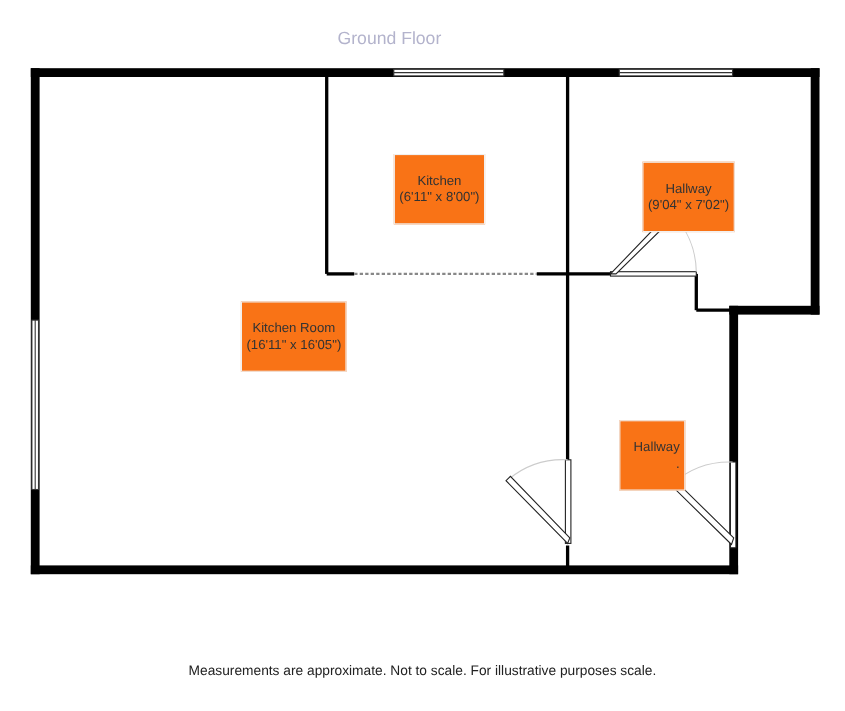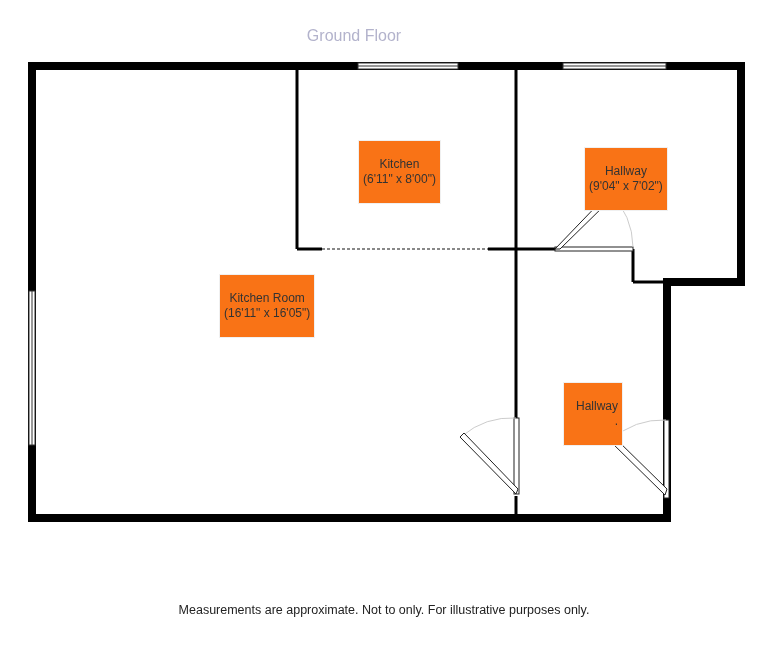--- a/index.html
+++ b/index.html
@@ -68,13 +68,13 @@
 </div>
 <div class="label" style="left:219px; top:274px;">
   <div>Kitchen Room</div>
   <div>(16'11" x 16'05")</div>
 </div>
 <div class="label" style="left:563px; top:382px; width:50px;text-align:right;">
   <div>Hallway</div>
   <div>.</div>
 </div>
 
-<div class="footer">Measurements are approximate. Not to only. For illustrative purposes only.</div>
+<div class="footer">Measurements are approximate. Not to scale. For illustrative purposes scale.</div>
 
 </body></html>

